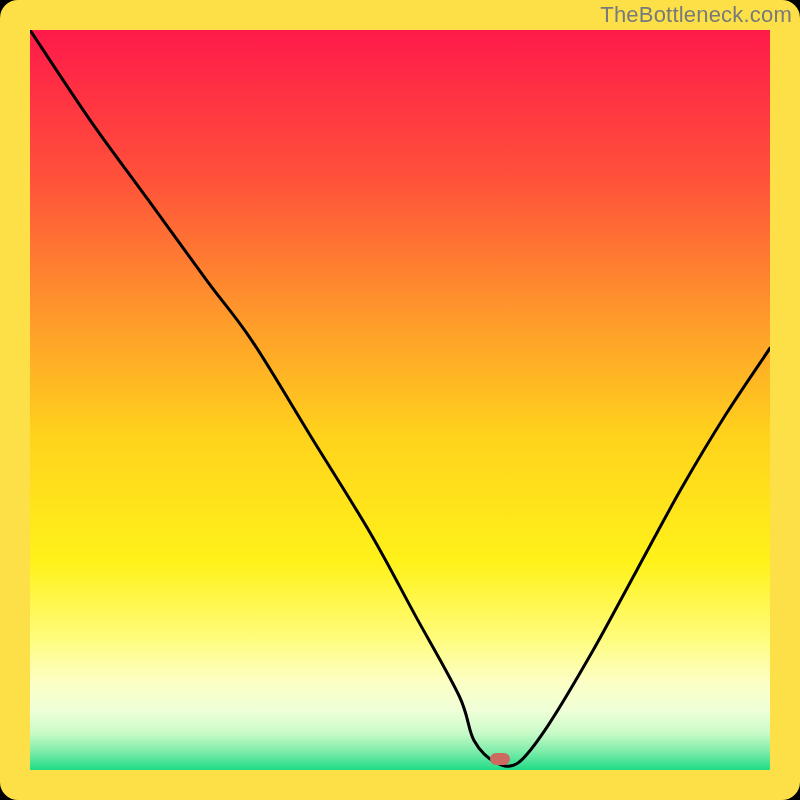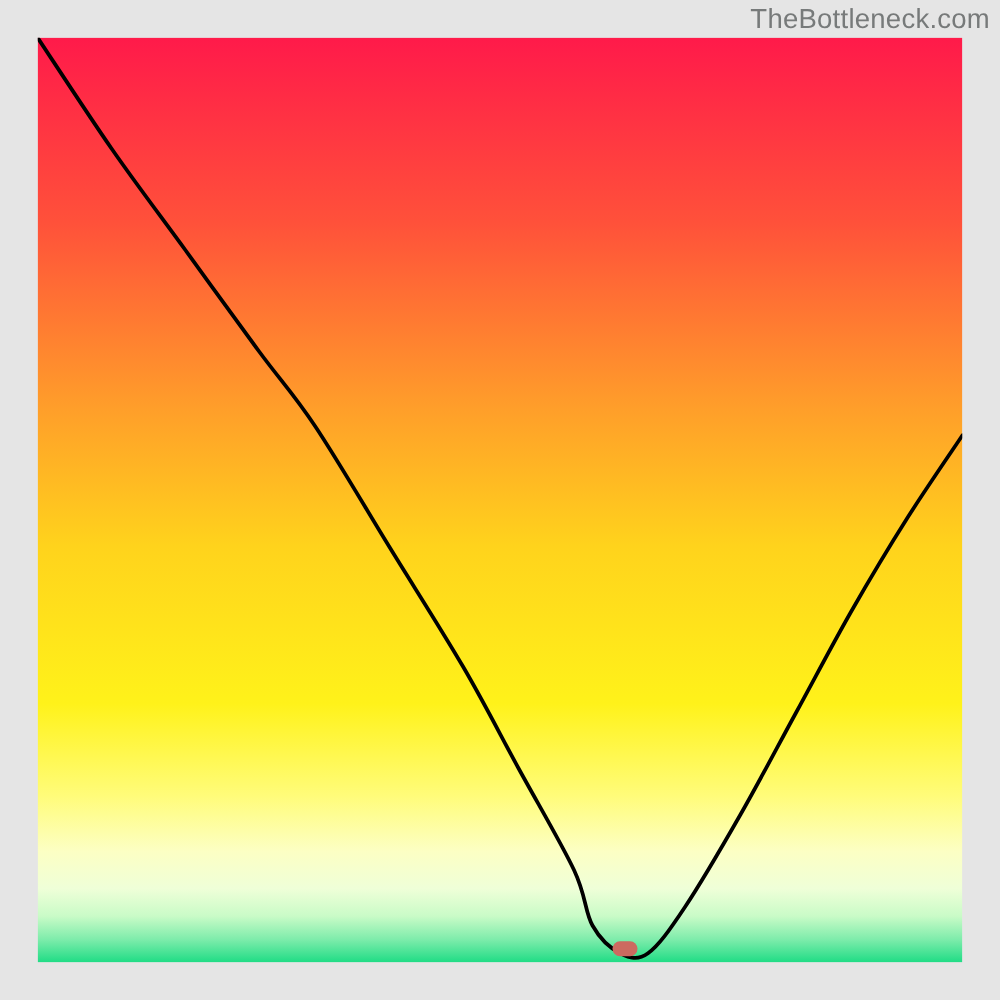--- a/index.html
+++ b/index.html
@@ -8,21 +8,22 @@
     width: 800px;
     height: 800px;
     background: #000;
     overflow: hidden;
     font-family: Arial, Helvetica, sans-serif;
   }
   .frame {
     position: relative;
     width: 800px;
     height: 800px;
-    background: #e5e5e5;
+    background: #fde047;
+    border-radius: 18px;
   }
   .watermark {
     position: absolute;
     top: 2px;
     right: 8px;
     color: #777a7a;
     font-size: 22px;
     font-weight: 500;
     letter-spacing: 0.2px;
   }

